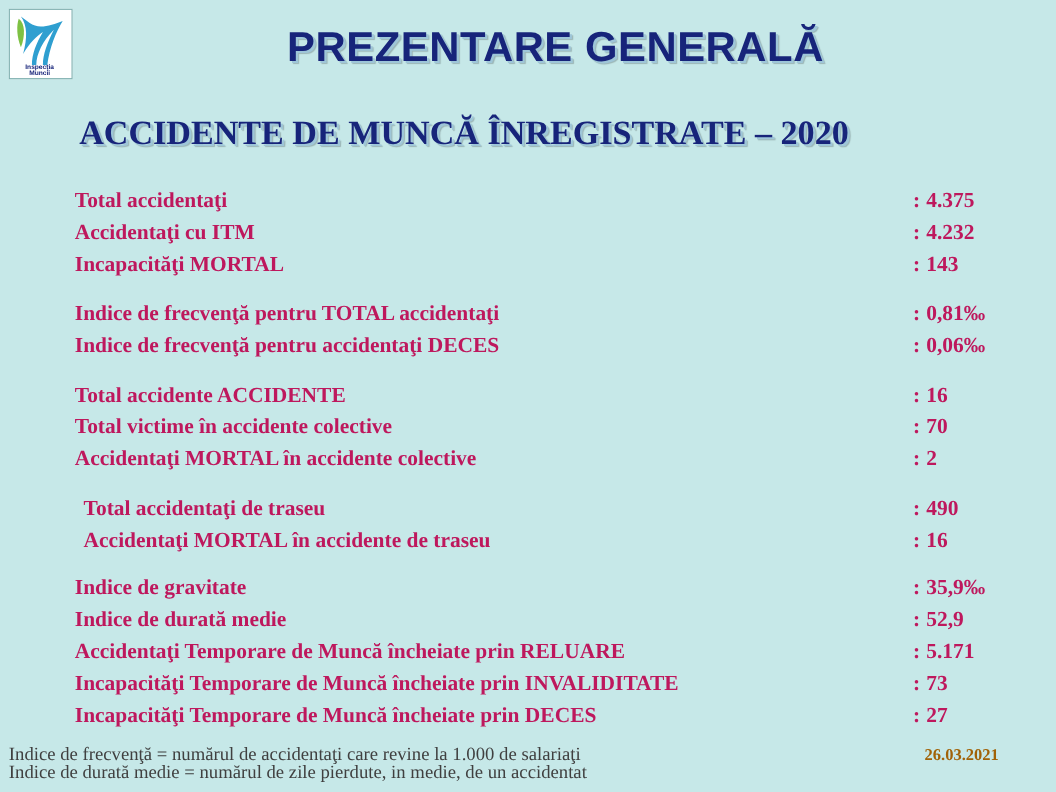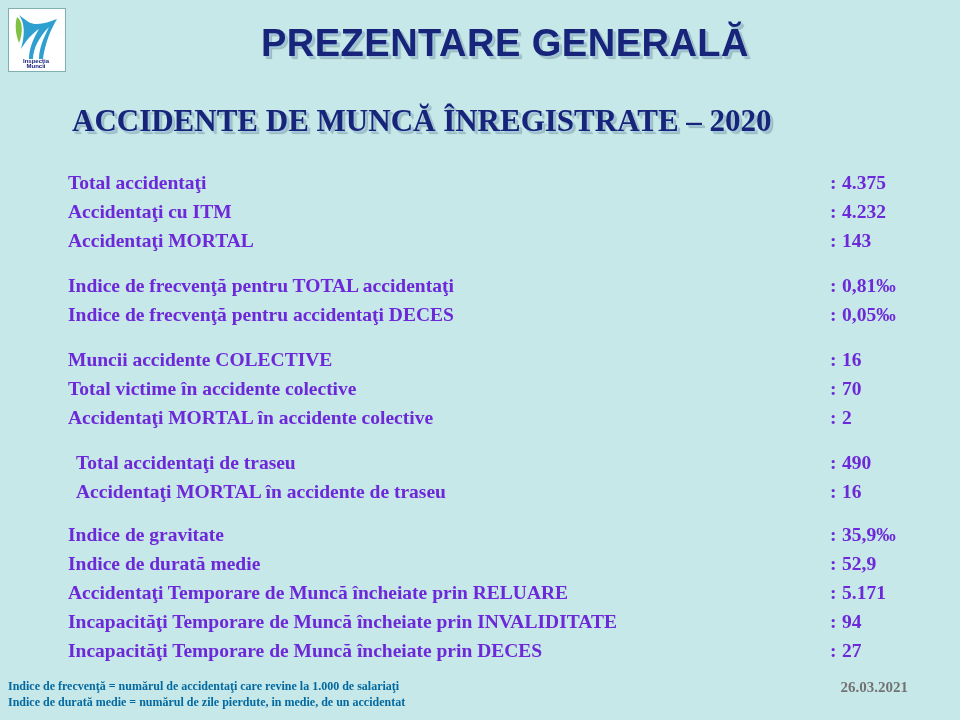--- a/index.html
+++ b/index.html
@@ -66,21 +66,21 @@
     position: absolute;
     left: 68px;
     top: 168px;
     width: 840px;
   }
   .row {
     display: flex;
     align-items: baseline;
     font-size: 19.5px;
     font-weight: bold;
-    color: #6d28d9;
+    color: #be185d;
     height: 29px;
     line-height: 29px;
     white-space: nowrap;
   }
   .row.indent { padding-left: 8px; }
   .row .label {
     flex: 0 0 auto;
   }
   .row .filler {
     flex: 1 1 auto;
@@ -97,33 +97,33 @@
   }
   .spacer { height: 16px; }
   .spacer-sm { height: 14px; }
 
   
   .footnotes {
     position: absolute;
     left: 8px;
     bottom: 10px;
     font-family: "Liberation Serif", serif;
-    font-weight: bold;
-    font-size: 12px;
+    font-weight: normal;
+    font-size: 17px;
     line-height: 16px;
-    color: #0369a1;
+    color: #404040;
   }
   .date {
     position: absolute;
     right: 52px;
     bottom: 24px;
     font-family: "Liberation Serif", serif;
     font-weight: bold;
     font-size: 15px;
-    color: #737373;
+    color: #a16207;
   }
 </style>
 </head>
 <body>
 
 <div class="slide">
 
   <div class="logo">
     <svg width="54" height="60" viewBox="0 0 54 60" xmlns="http://www.w3.org/2000/svg">
       <rect x="0" y="0" width="54" height="60" fill="#ffffff"></rect>
@@ -147,46 +147,46 @@
     </div>
 
     <div class="row">
       <span class="label">Accidentaţi cu ITM</span>
       <span class="filler"></span>
       <span class="colon">:</span>
       <span class="value">4.232</span>
     </div>
 
     <div class="row">
-      <span class="label">Accidentaţi MORTAL</span>
+      <span class="label">Incapacităţi MORTAL</span>
       <span class="filler"></span>
       <span class="colon">:</span>
       <span class="value">143</span>
     </div>
 
     <div class="spacer"></div>
 
     <div class="row">
       <span class="label">Indice de frecvenţă pentru  TOTAL  accidentaţi</span>
       <span class="filler"></span>
       <span class="colon">:</span>
       <span class="value">0,81‰</span>
     </div>
 
     <div class="row">
       <span class="label">Indice de frecvenţă pentru  accidentaţi DECES</span>
       <span class="filler"></span>
       <span class="colon">:</span>
-      <span class="value">0,05‰</span>
+      <span class="value">0,06‰</span>
     </div>
 
     <div class="spacer"></div>
 
     <div class="row">
-      <span class="label">Muncii accidente COLECTIVE</span>
+      <span class="label">Total accidente ACCIDENTE</span>
       <span class="filler"></span>
       <span class="colon">:</span>
       <span class="value">16</span>
     </div>
 
     <div class="row">
       <span class="label">Total  victime în accidente colective</span>
       <span class="filler"></span>
       <span class="colon">:</span>
       <span class="value">70</span>
@@ -235,21 +235,21 @@
       <span class="label">Accidentaţi Temporare  de Muncă încheiate  prin  RELUARE</span>
       <span class="filler"></span>
       <span class="colon">:</span>
       <span class="value">5.171</span>
     </div>
 
     <div class="row">
       <span class="label">Incapacităţi Temporare  de Muncă încheiate  prin  INVALIDITATE</span>
       <span class="filler"></span>
       <span class="colon">:</span>
-      <span class="value">94</span>
+      <span class="value">73</span>
     </div>
 
     <div class="row">
       <span class="label">Incapacităţi Temporare  de Muncă încheiate  prin  DECES</span>
       <span class="filler"></span>
       <span class="colon">:</span>
       <span class="value">27</span>
     </div>
 
   </div>

